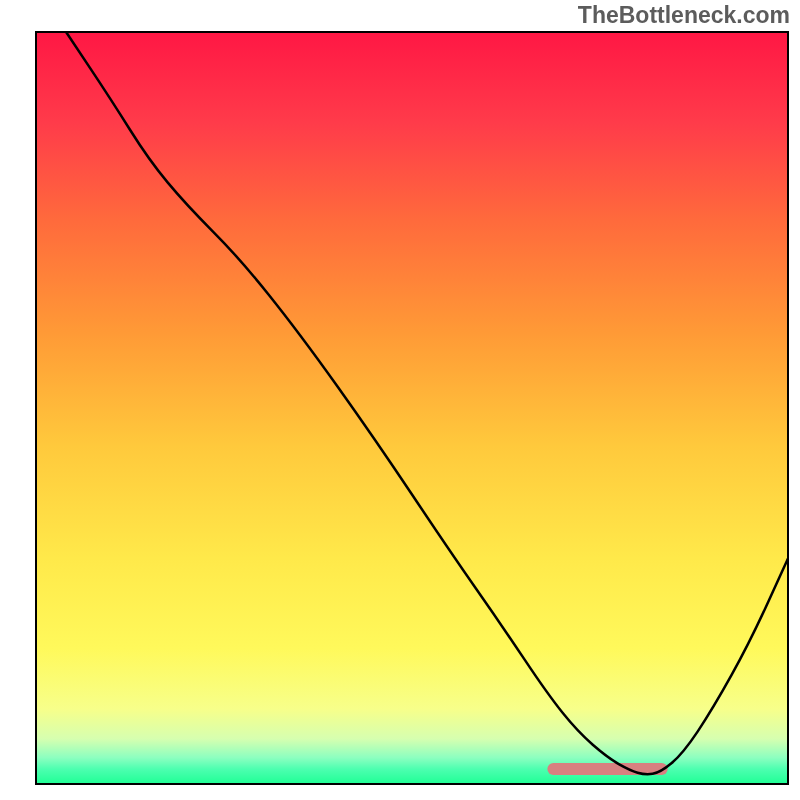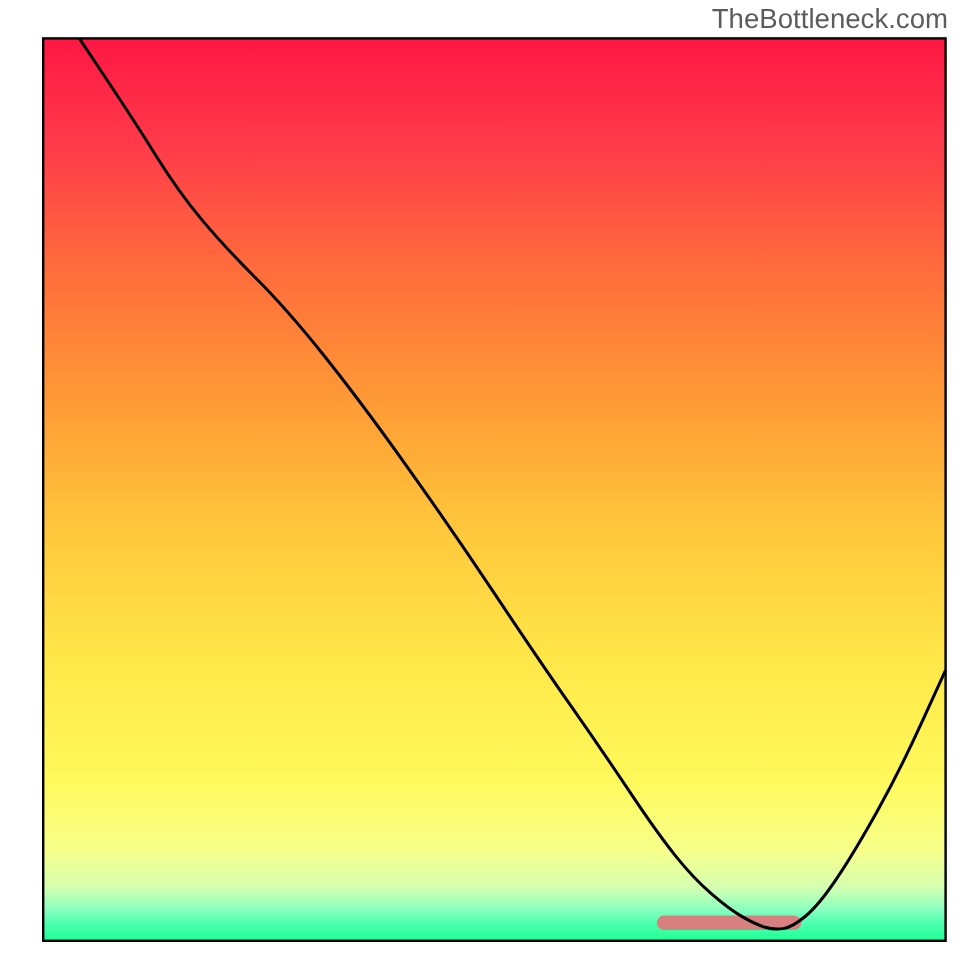--- a/index.html
+++ b/index.html
@@ -10,21 +10,21 @@
     height: 800px;
   }
   .watermark {
     position: absolute;
     top: 2px;
     right: 10px;
     font-family: Arial, sans-serif;
     font-size: 23px;
     color: #5c5c5c;
     z-index: 3;
-    font-weight: 400;
+    font-weight: 700;
   }
   svg.plot {
     position: absolute;
     top: 0;
     left: 0;
     width: 800px;
     height: 800px;
   }
 </style>
 </head>

